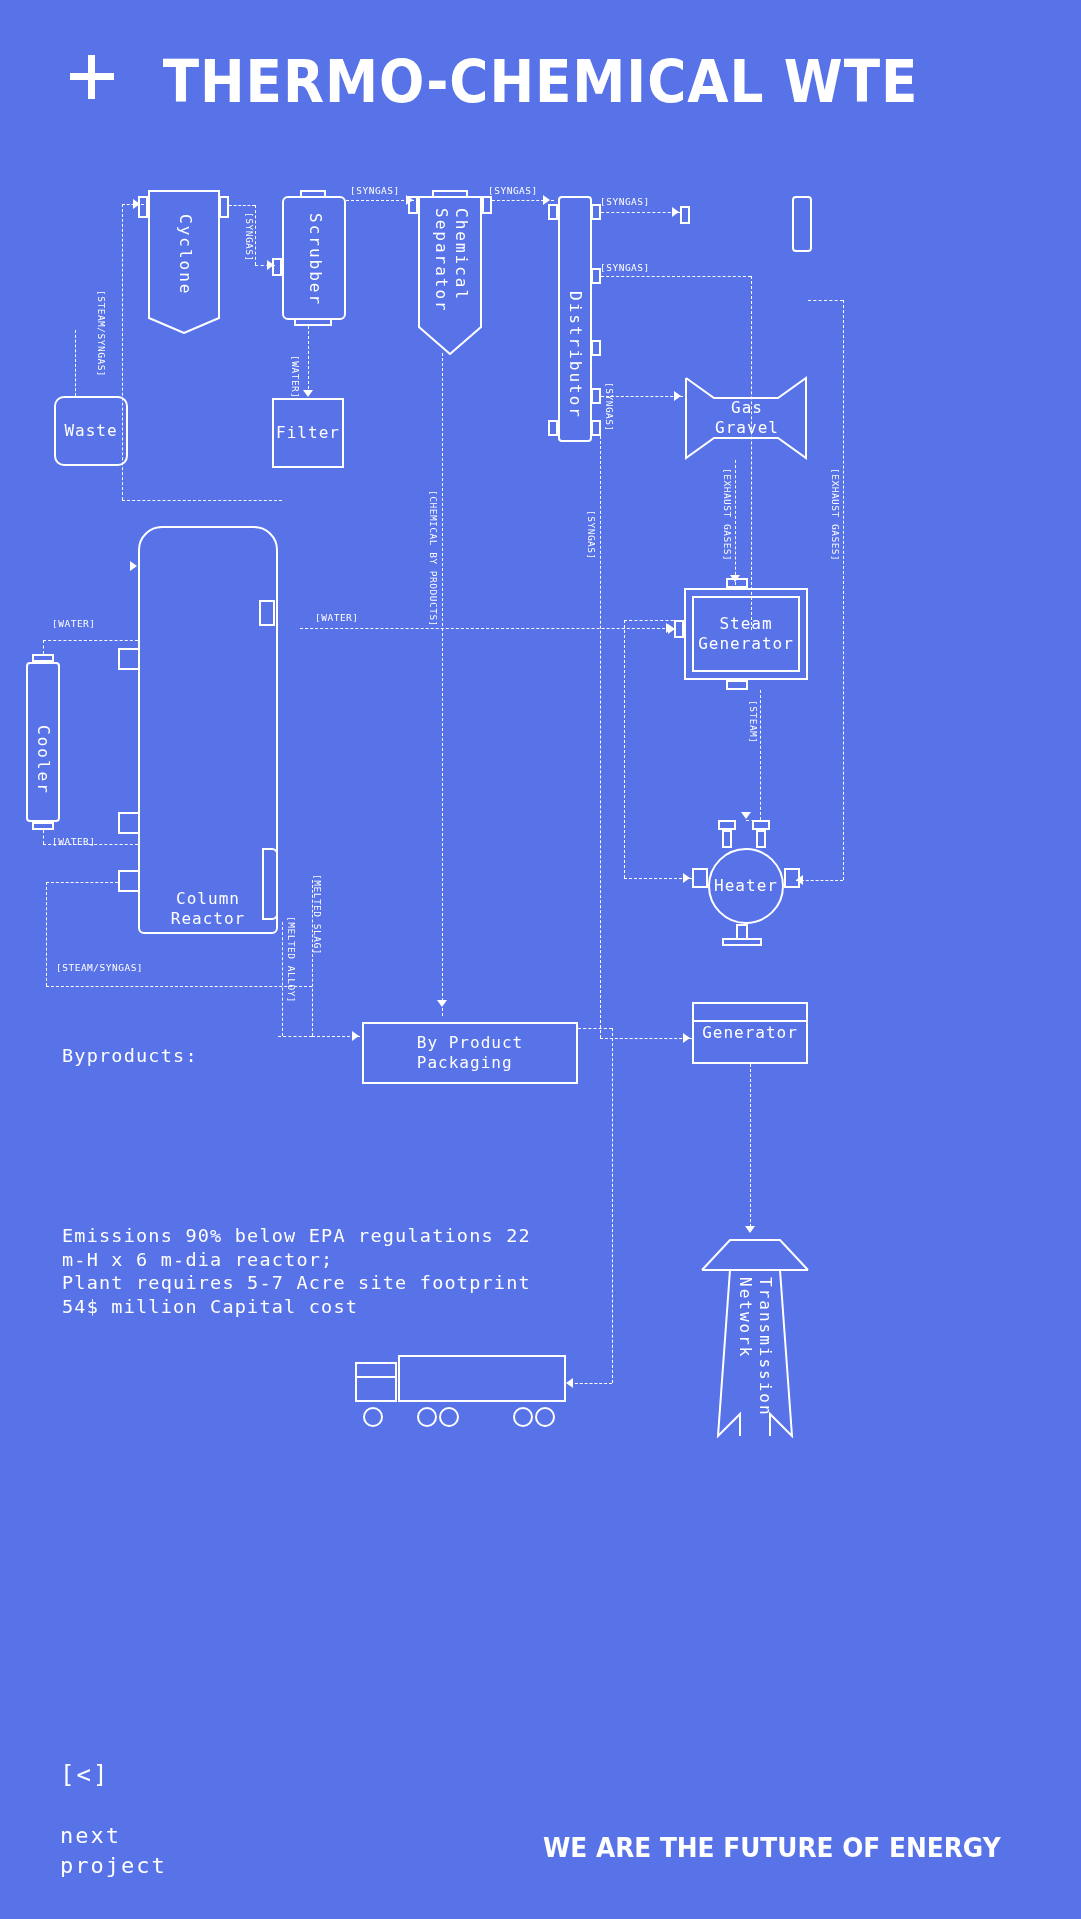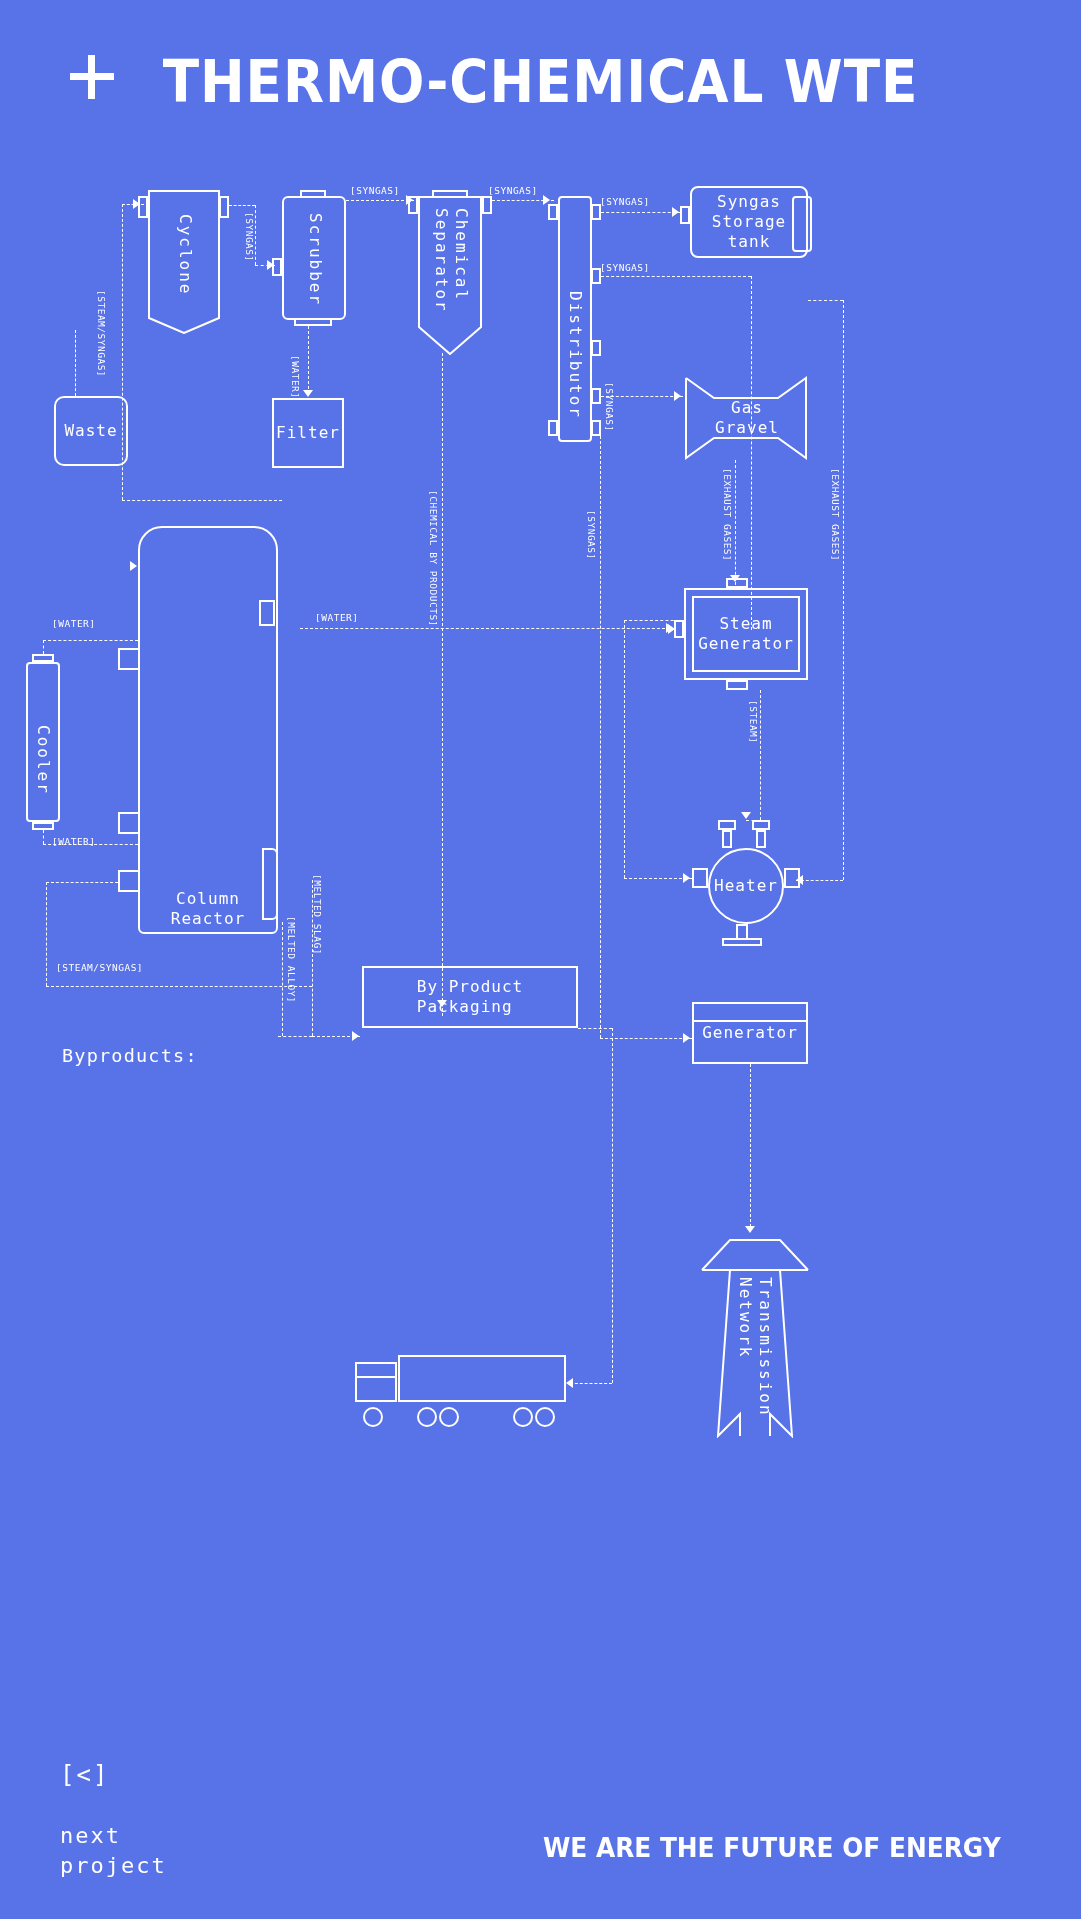--- a/index.html
+++ b/index.html
@@ -222,25 +222,20 @@
 
   <div class="dash-h" style="left:601px; top:396px; width:82px;"></div>
   <div class="arrow r" style="left:674px; top:391px;"></div>
   <div class="tag vert" style="left:604px; top:382px;">[SYNGAS]</div>
 
   <div class="dash-v" style="left:600px; top:436px; height:602px;"></div>
   <div class="dash-h" style="left:600px; top:1038px; width:92px;"></div>
   <div class="arrow r" style="left:683px; top:1033px;"></div>
   <div class="tag vert" style="left:586px; top:510px;">[SYNGAS]</div>
 
-  <div class="box round" style="left:690px; top:186px; width:118px; height:72px; border-radius:8px;">
-    <span style="white-space:pre;">Syngas
-Storage
-tank</span>
-  </div>
   <div class="noz" style="left:680px; top:206px; width:10px; height:18px;"></div>
   <div class="noz" style="left:792px; top:196px; width:20px; height:56px; border-radius:4px;"></div>
 
   <div id="turbine">
     <svg width="124" height="84" viewBox="0 0 124 84">
       <polyline points="2,2 2,82 30,62 94,62 122,82 122,2 94,22 30,22 2,2" fill="none" stroke="#fff" stroke-width="2"></polyline>
     </svg>
   </div>
   <div class="box" style="left:700px; top:390px; width:94px; height:56px; border:none;">
     <span style="white-space:pre;">Gas
@@ -326,21 +321,21 @@
   <div class="tag" style="left:56px; top:962px;">[STEAM/SYNGAS]</div>
 
   <div class="dash-v" style="left:312px; top:880px; height:156px;"></div>
   <div class="dash-h" style="left:278px; top:1036px; width:34px;"></div>
   <div class="dash-h" style="left:312px; top:1036px; width:48px;"></div>
   <div class="arrow r" style="left:352px; top:1031px;"></div>
   <div class="dash-v" style="left:282px; top:922px; height:114px;"></div>
   <div class="tag vert" style="left:312px; top:874px;">[MELTED SLAG]</div>
   <div class="tag vert" style="left:286px; top:916px;">[MELTED ALLOY]</div>
 
-  <div class="box" style="left:362px; top:966px; width:216px; height:62px;">
+  <div class="box" style="left:362px; top:1022px; width:216px; height:62px;">
     <span style="white-space:pre; text-align:left;">By Product
 Packaging</span>
   </div>
 
   <div class="dash-h" style="left:578px; top:1028px; width:34px;"></div>
   <div class="dash-v" style="left:612px; top:1028px; height:355px;"></div>
   <div class="dash-h" style="left:570px; top:1383px; width:42px;"></div>
   <div class="arrow l" style="left:566px; top:1378px;"></div>
 
   <div class="box" style="left:692px; top:1002px; width:116px; height:62px;">
@@ -372,19 +367,23 @@
       <polyline points="30,32 18,198 40,176 40,198" fill="none" stroke="#fff" stroke-width="2"></polyline>
       <polyline points="80,32 92,198 70,176 70,198" fill="none" stroke="#fff" stroke-width="2"></polyline>
     </svg>
   </div>
   <div class="vlabel" style="left:716px; top:1272px; width:78px; height:150px;">
     <span style="white-space:pre;">Transmission
 Network</span>
   </div>
 
   <div class="info-text" style="left:62px; top:1044px;">Byproducts:</div>
+  <div class="info-text" style="left:62px; top:1224px;">Emissions 90% below EPA regulations 22
+m-H x 6 m-dia reactor;
+Plant requires 5-7 Acre site footprint
+54$ million Capital cost</div>
 
   <div id="back-link">[&lt;]</div>
   <div id="next-project" style="white-space:pre;">next
 project</div>
   <div id="tagline">WE ARE THE FUTURE OF ENERGY</div>
 
 </div>
 
 </body></html>

